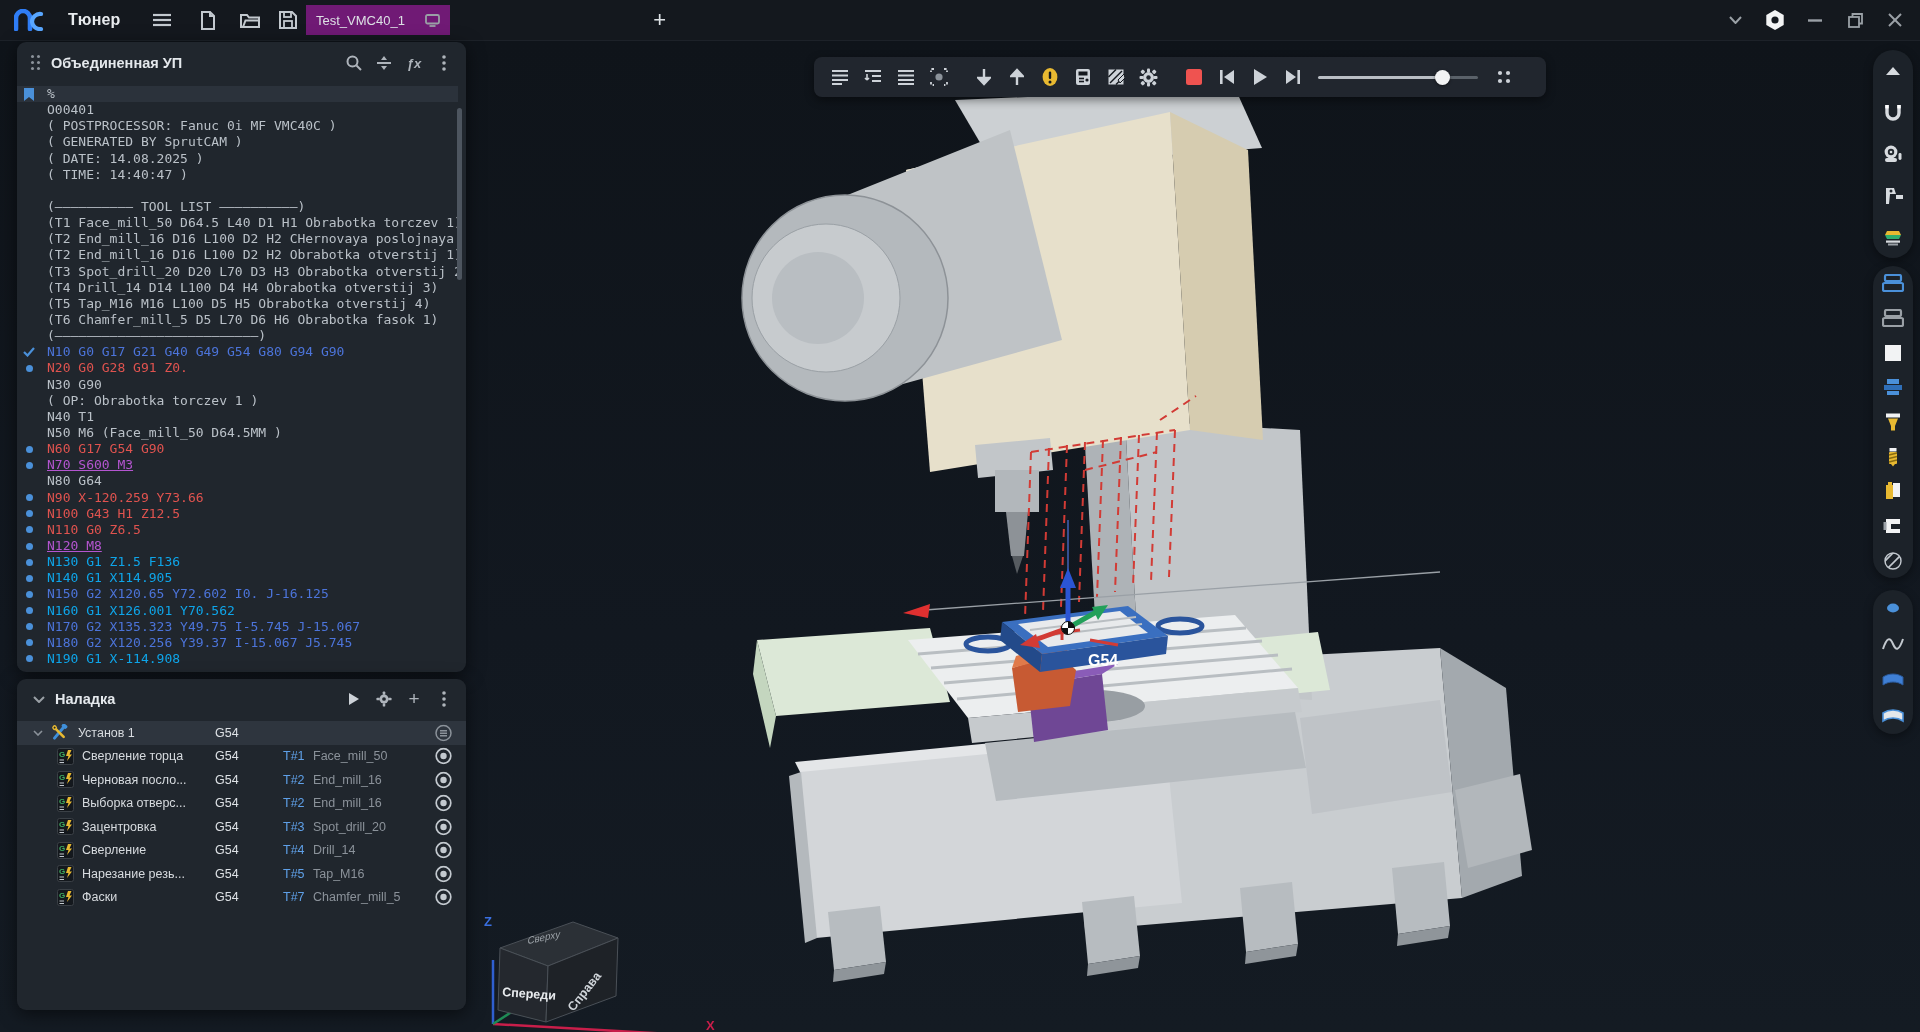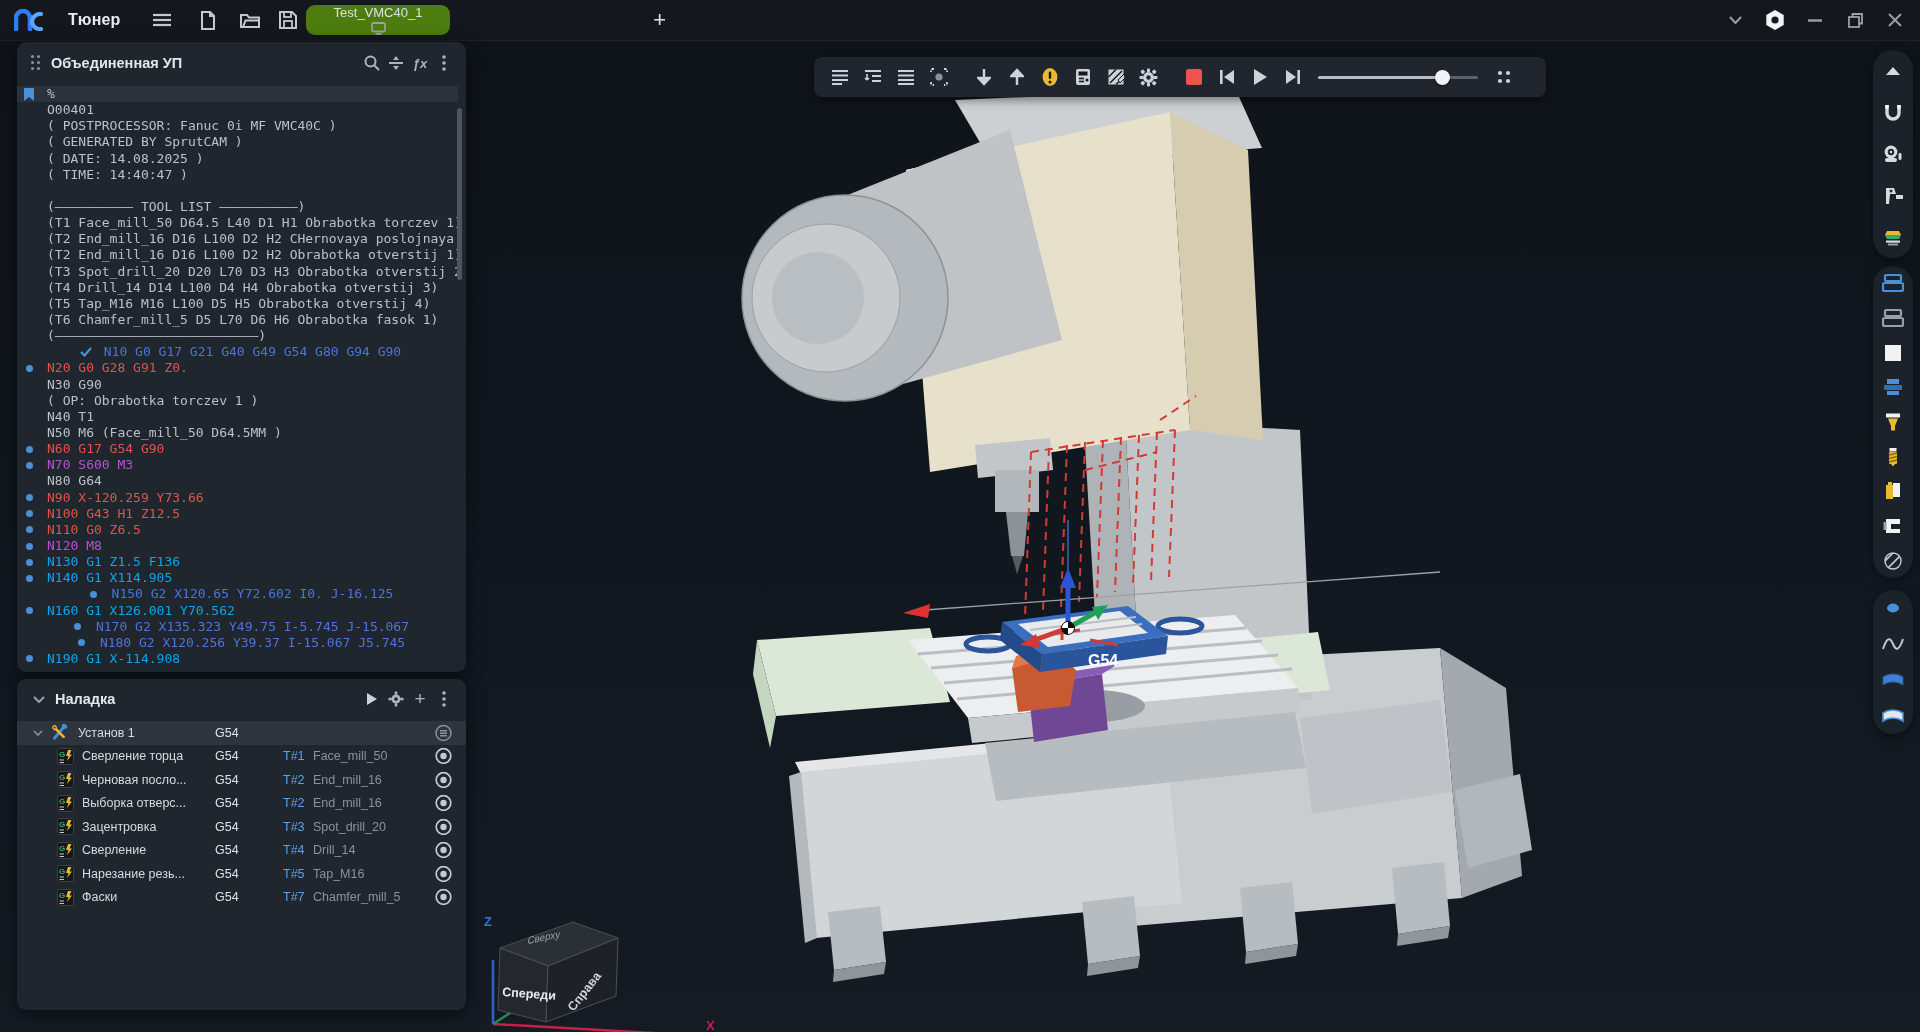--- a/index.html
+++ b/index.html
@@ -9,50 +9,50 @@
   .abs{position:absolute;}
   svg{display:block;}
 
   
   #titlebar{position:absolute;left:0;top:0;width:1920px;height:40px;background:#14181e;
             border-bottom:1px solid #1d2229;display:flex;align-items:center;}
   .tb-logo{display:flex;align-items:center;gap:24px;margin-left:14px;}
   .tb-appname{font-size:16px;font-weight:bold;color:#e8ebee;letter-spacing:.2px;}
   .tb-btn{width:34px;height:30px;display:flex;align-items:center;justify-content:center;
           border-radius:6px;color:#aeb4bb;}
-  #doc-tab{position:absolute;left:306px;top:5px;width:124px;height:30px;background:#4d7c0f;
-           border-radius:9px;display:flex;align-items:center;justify-content:space-between;
-           padding:0 10px;color:#dde1e5;font-size:13px;flex-direction:column;}
+  #doc-tab{position:absolute;left:306px;top:5px;width:124px;height:30px;background:#701a75;
+           border-radius:0;display:flex;align-items:center;justify-content:space-between;
+           padding:0 10px;color:#dde1e5;font-size:13px;}
   .win-ctrls{position:absolute;right:8px;top:0;height:40px;display:flex;align-items:center;gap:6px;}
 
   
   .panel{position:absolute;left:17px;width:449px;background:#20262d;border-radius:9px;
          box-shadow:0 4px 18px rgba(0,0,0,.55);overflow:hidden;}
   #nc-panel{top:42px;height:630px;}
   #setup-panel{top:679px;height:331px;}
   .panel-header{height:42px;display:flex;align-items:center;padding:0 10px;}
   .panel-title{font-size:14.5px;font-weight:bold;color:#e4e8ec;}
-  .ph-icons{margin-left:auto;display:flex;align-items:center;gap:0;}
+  .ph-icons{margin-left:auto;display:flex;align-items:center;gap:6px;}
   .hbtn{width:24px;height:24px;display:flex;align-items:center;justify-content:center;
         color:#aeb4bb;border-radius:5px;}
   .drag-dots{display:grid;grid-template-columns:4px 4px;grid-auto-rows:4px;gap:2px;margin:0 10px 0 4px;}
   .drag-dots i{width:3px;height:3px;border-radius:50%;background:#8b929a;}
 
   
   .nc-code{position:absolute;left:0;right:8px;top:44px;bottom:4px;background:#20262d;
            font-family:"DejaVu Sans Mono",monospace;font-size:13px;overflow:hidden;}
   .code-line{height:16.15px;line-height:16.15px;display:flex;align-items:center;white-space:pre;}
   .code-line .gutter{width:24px;flex:0 0 24px;display:flex;align-items:center;justify-content:center;}
   .code-line .txt{padding-left:6px;}
   .sel{background:#2b323b;}
   .c-gray{color:#bac1c8;}
   .c-red{color:#e0534f;}
-  .c-blue{color:#4c74da;justify-content:center;}
+  .c-blue{color:#4c74da;}
   .c-green{color:#0ea5e9;}
-  .c-purple{color:#b455d0;}
+  .c-purple{color:#b455d0;text-decoration:underline;}
   .gi-dot{width:7px;height:7px;border-radius:50%;background:#4a90d9;}
   .nc-scroll{position:absolute;right:4px;top:66px;width:5px;height:172px;border-radius:3px;background:#4d555f;}
 
   
   .tree{position:absolute;left:0;right:0;top:42px;}
   .trow{height:23.5px;display:flex;align-items:center;font-size:12.5px;color:#d7dbdf;position:relative;}
   .trow .rend{position:absolute;right:14px;top:50%;transform:translateY(-50%);}
   .trow.selrow{background:#2e353e;}
   .t-cs{position:absolute;left:198px;color:#dde1e5;}
   .t-tno{position:absolute;left:266px;color:#5fa0e8;}

